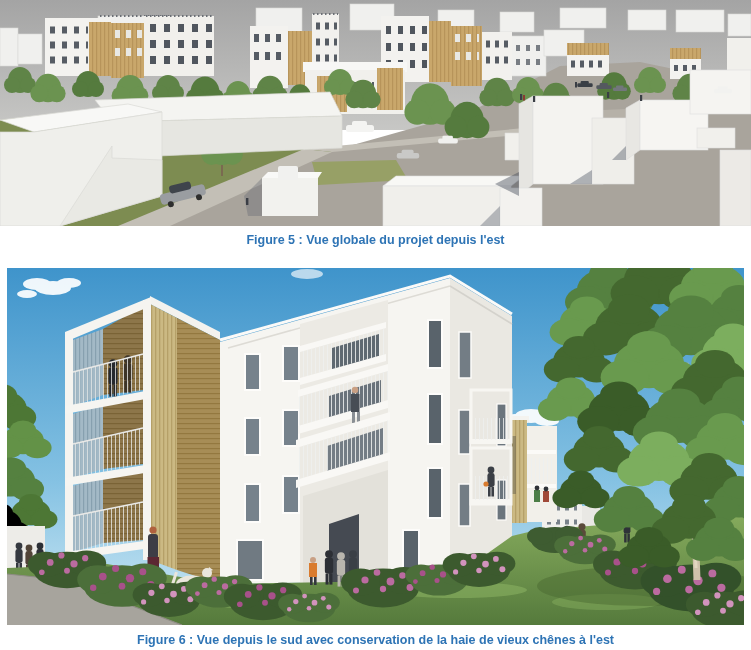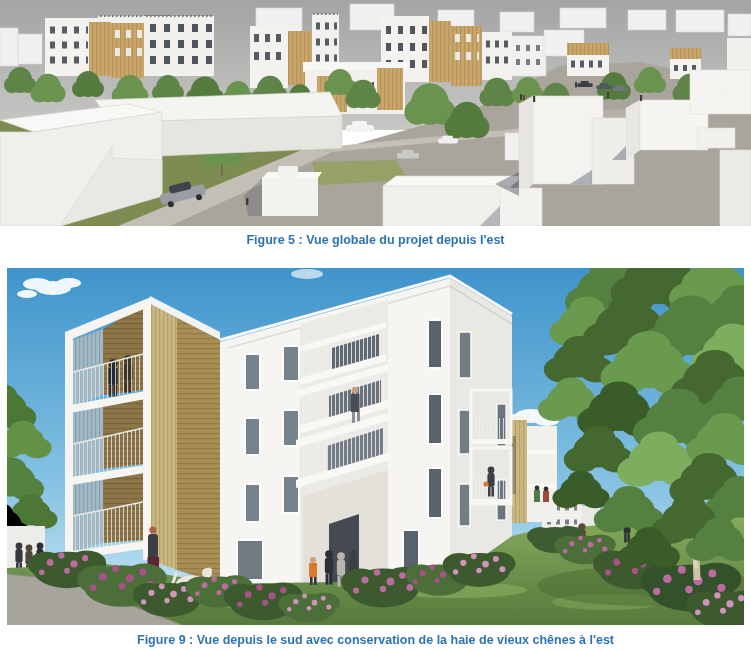--- a/index.html
+++ b/index.html
@@ -562,16 +562,16 @@
           <use href="#lf" transform="translate(702,212) scale(1.8)" fill="#44682f"></use>
           <use href="#lf" transform="translate(732,232) scale(1.6)" fill="#558140"></use>
           <use href="#lf" transform="translate(574,222) scale(1.3)" fill="#3a5c28"></use>
           <use href="#lf" transform="translate(622,242) scale(1.6)" fill="#558140"></use>
           <use href="#lf" transform="translate(682,252) scale(1.7)" fill="#44682f"></use>
           <use href="#lf" transform="translate(642,280) scale(1.4)" fill="#3a5c28"></use>
           <use href="#lf" transform="translate(712,272) scale(1.5)" fill="#558140"></use>
         </g>
       </g>
     </svg>
-    <figcaption>Figure 9 : Vue depuis le sud avec conservation de la haie de vieux chênes à l'est</figcaption>
+    <figcaption>Figure 6 : Vue depuis le sud avec conservation de la haie de vieux chênes à l'est</figcaption>
   </figure>
 
 </div>
 
 </body></html>

